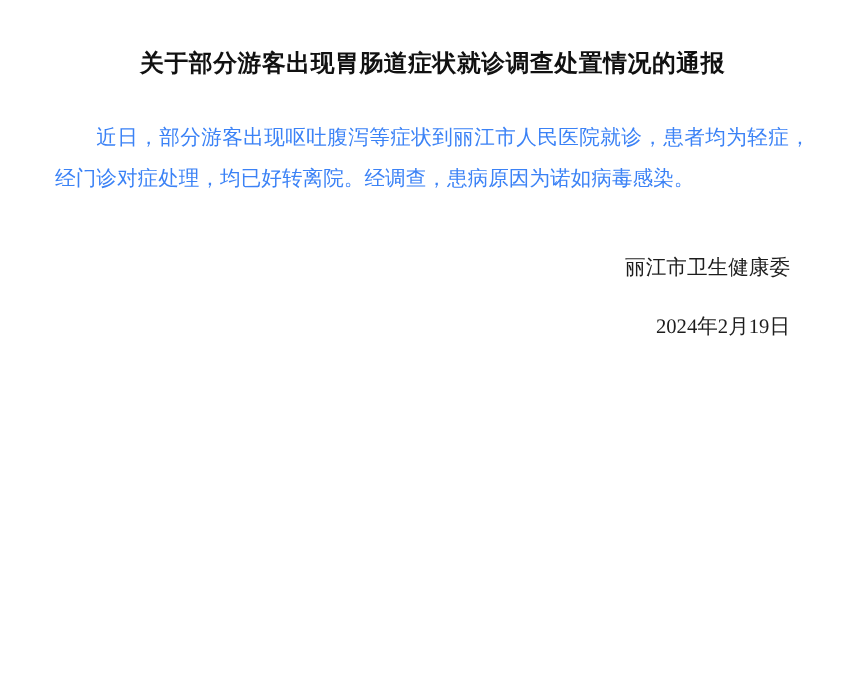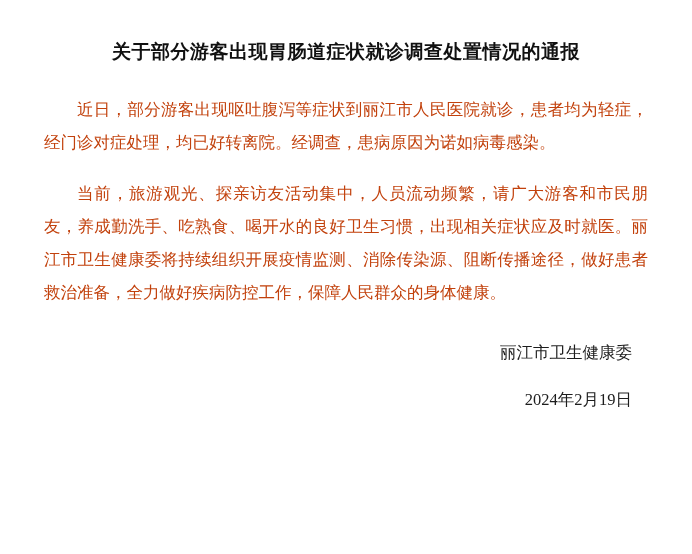--- a/index.html
+++ b/index.html
@@ -27,30 +27,30 @@
     font-size: 19px;
     font-weight: bold;
     letter-spacing: 0.5px;
     line-height: 1.5;
     margin: 8px 0 26px 0;
     color: #111111;
   }
   .doc-body {
     font-size: 16.5px;
     line-height: 2.0;
-    color: #c2410c;
+    color: #3b82f6;
     text-align: justify;
     text-justify: inter-ideograph;
   }
   .doc-body p {
     margin: 0 0 18px 0;
     text-indent: 2em;
   }
   .signature {
-    margin-top: 27px;
+    margin-top: 38px;
     font-size: 16.5px;
     line-height: 2.0;
     text-align: right;
     padding-right: 16px;
     color: #1d1d1d;
   }
   .sign-date {
     margin-top: 14px;
     font-size: 16.5px;
     line-height: 2.0;
@@ -59,17 +59,16 @@
     color: #1d1d1d;
   }
 </style>
 </head>
 <body>
 
 <div class="page">
   <div class="doc-title">关于部分游客出现胃肠道症状就诊调查处置情况的通报</div>
   <div class="doc-body">
     <p>近日，部分游客出现呕吐腹泻等症状到丽江市人民医院就诊，患者均为轻症，经门诊对症处理，均已好转离院。经调查，患病原因为诺如病毒感染。</p>
-    <p>当前，旅游观光、探亲访友活动集中，人员流动频繁，请广大游客和市民朋友，养成勤洗手、吃熟食、喝开水的良好卫生习惯，出现相关症状应及时就医。丽江市卫生健康委将持续组织开展疫情监测、消除传染源、阻断传播途径，做好患者救治准备，全力做好疾病防控工作，保障人民群众的身体健康。</p>
   </div>
   <div class="signature">丽江市卫生健康委</div>
   <div class="sign-date">2024年2月19日</div>
 </div>
 
 </body></html>

